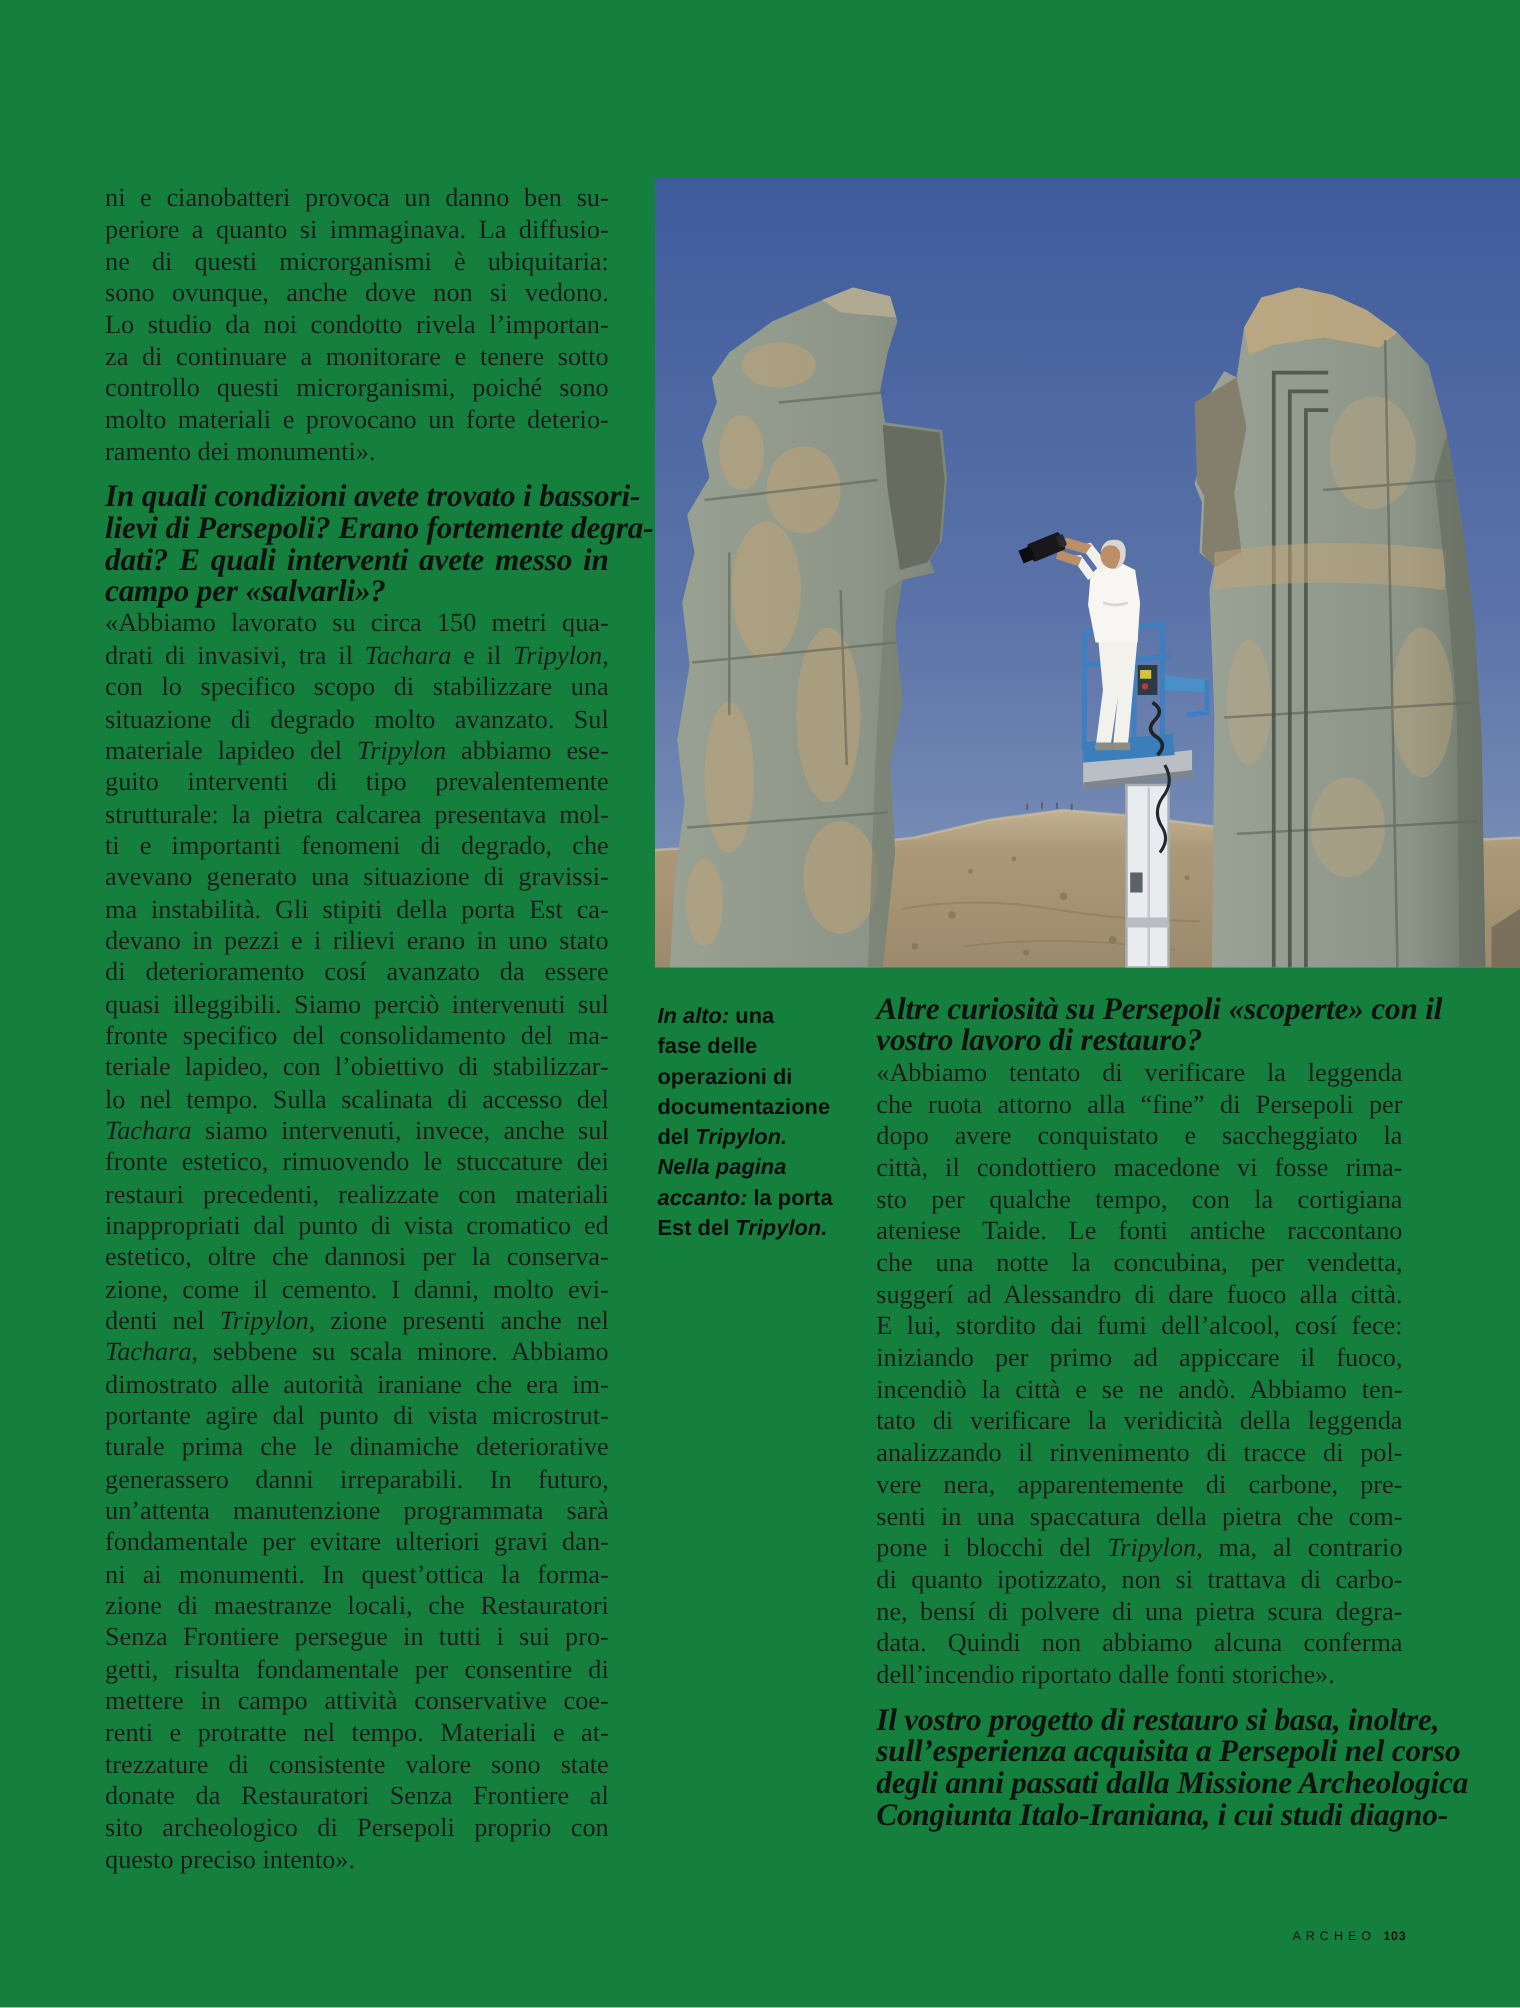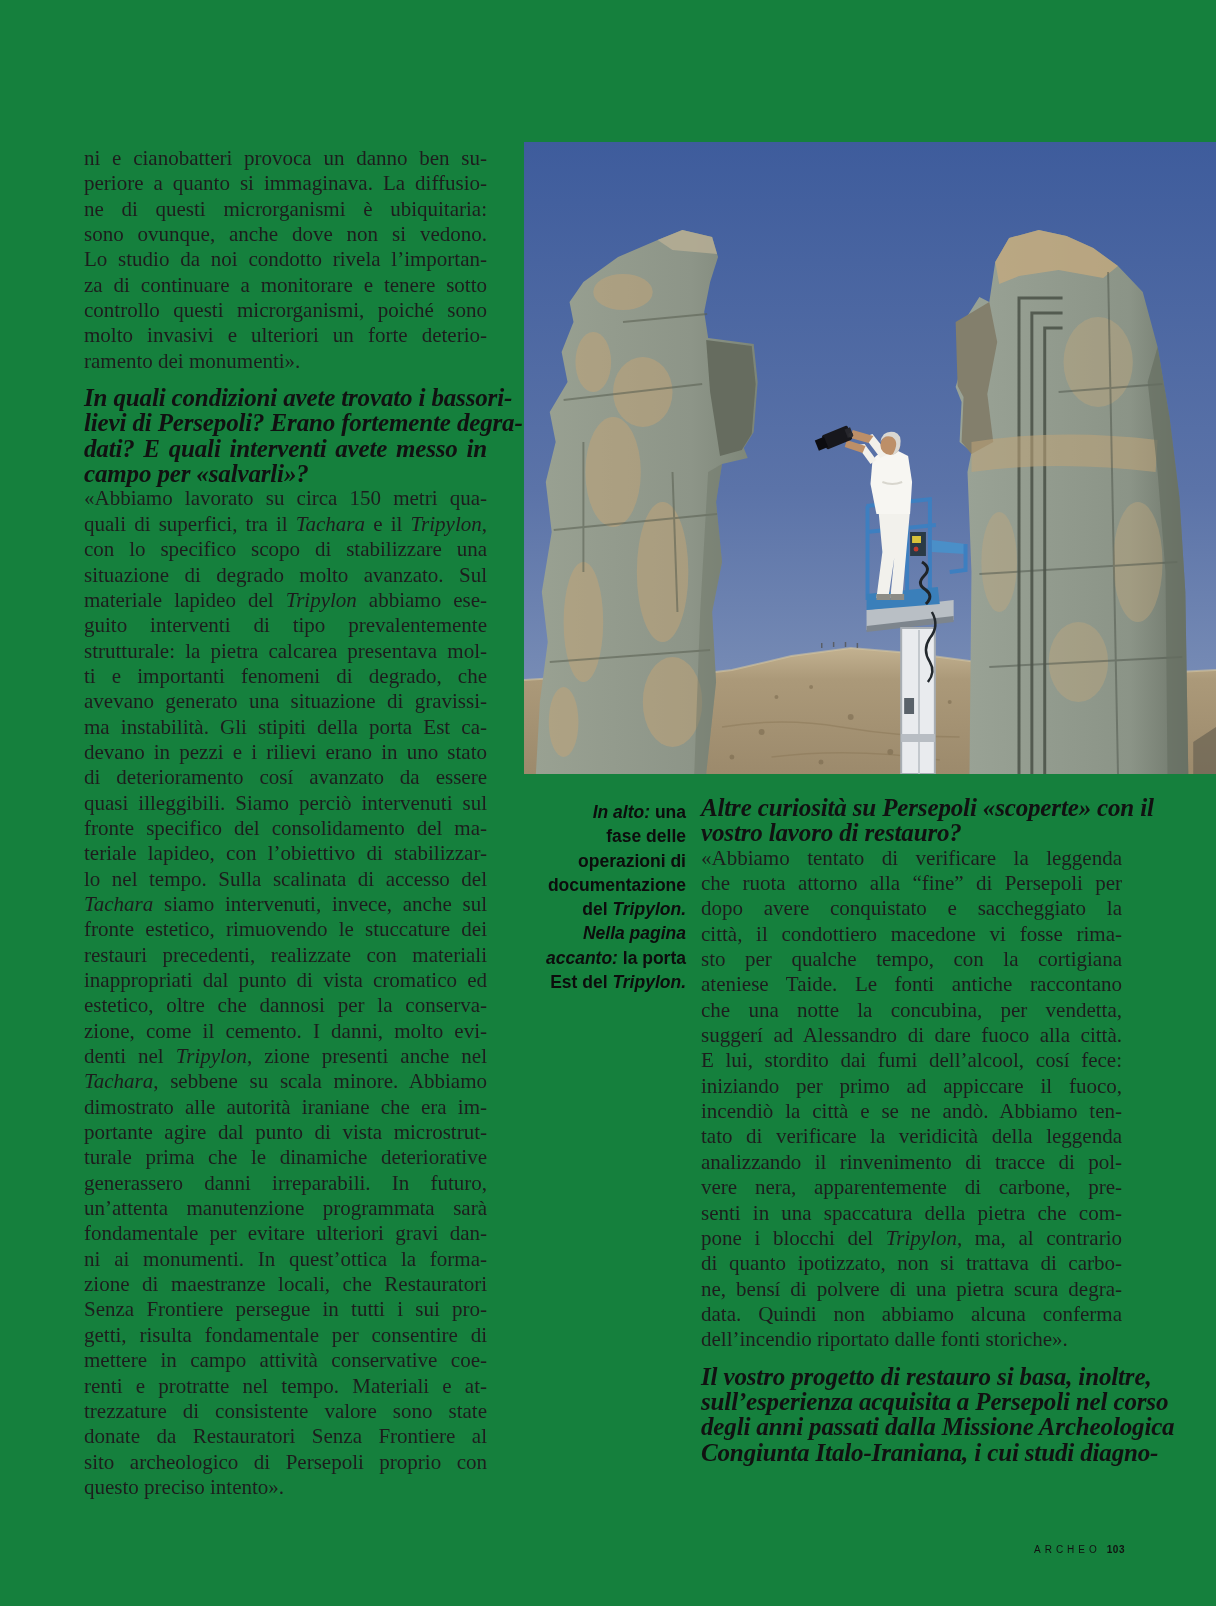--- a/index.html
+++ b/index.html
@@ -7,21 +7,21 @@
         font-family:"Liberation Serif","DejaVu Serif",serif;color:#1d1d1d;}
   .col{position:absolute;}
   .para .line, .question .line{
        font-size:21px;line-height:25.35px;
        text-align:justify;text-align-last:justify;white-space:nowrap;}
   .para .line.last, .question .line.last{text-align-last:left;}
   .question .line{font-weight:700;font-style:italic;font-size:25px;letter-spacing:-0.15px;color:#111;}
   .vgap{height:11px;}
   .caption{position:absolute;font-family:"Liberation Sans","DejaVu Sans",sans-serif;
        font-weight:700;color:#0c0c0c;}
-  .caption .line{font-size:17.5px;line-height:24.3px;text-align:right;white-space:nowrap;}
+  .caption .line{font-size:17.5px;line-height:24.3px;text-align:left;white-space:nowrap;}
   .photo{position:absolute;left:524px;top:142px;width:692px;height:632px;}
   .photo svg{display:block;}
   .footer{position:absolute;top:1544px;left:1034px;width:90px;
        font-family:"Liberation Sans","DejaVu Sans",sans-serif;font-size:10px;color:#111;
        white-space:nowrap;}
   .footer .mag{letter-spacing:4px;font-weight:400;}
   .footer .pnum{font-weight:700;margin-left:6px;letter-spacing:0.5px;}
 </style>
 </head>
 <body>
@@ -30,33 +30,33 @@
 
   <div class="col" style="left:84px;top:146px;width:403px;">
     <div class="para">
         <div class="line"><span>ni e cianobatteri provoca un danno ben su-</span></div>
         <div class="line"><span>periore a quanto si immaginava. La diffusio-</span></div>
         <div class="line"><span>ne di questi microrganismi è ubiquitaria:</span></div>
         <div class="line"><span>sono ovunque, anche dove non si vedono.</span></div>
         <div class="line"><span>Lo studio da noi condotto rivela l’importan-</span></div>
         <div class="line"><span>za di continuare a monitorare e tenere sotto</span></div>
         <div class="line"><span>controllo questi microrganismi, poiché sono</span></div>
-        <div class="line"><span>molto invasivi e ulteriori un forte deterio-</span></div>
+        <div class="line"><span>molto materiali e provocano un forte deterio-</span></div>
         <div class="line last"><span>ramento dei monumenti».</span></div>
       </div>
     <div class="vgap"></div>
     <div class="question">
         <div class="line"><span>In quali condizioni avete trovato i bassori-</span></div>
         <div class="line"><span>lievi di Persepoli? Erano fortemente degra-</span></div>
         <div class="line"><span>dati? E quali interventi avete messo in</span></div>
         <div class="line last"><span>campo per «salvarli»?</span></div>
       </div>
     <div class="para">
         <div class="line"><span>«Abbiamo lavorato su circa 150 metri qua-</span></div>
-        <div class="line"><span>quali di superfici, tra il </span><i>Tachara</i><span> e il </span><i>Tripylon</i><span>,</span></div>
+        <div class="line"><span>drati di invasivi, tra il </span><i>Tachara</i><span> e il </span><i>Tripylon</i><span>,</span></div>
         <div class="line"><span>con lo specifico scopo di stabilizzare una</span></div>
         <div class="line"><span>situazione di degrado molto avanzato. Sul</span></div>
         <div class="line"><span>materiale lapideo del </span><i>Tripylon</i><span> abbiamo ese-</span></div>
         <div class="line"><span>guito interventi di tipo prevalentemente</span></div>
         <div class="line"><span>strutturale: la pietra calcarea presentava mol-</span></div>
         <div class="line"><span>ti e importanti fenomeni di degrado, che</span></div>
         <div class="line"><span>avevano generato una situazione di gravissi-</span></div>
         <div class="line"><span>ma instabilità. Gli stipiti della porta Est ca-</span></div>
         <div class="line"><span>devano in pezzi e i rilievi erano in uno stato</span></div>
         <div class="line"><span>di deterioramento cosí avanzato da essere</span></div>

